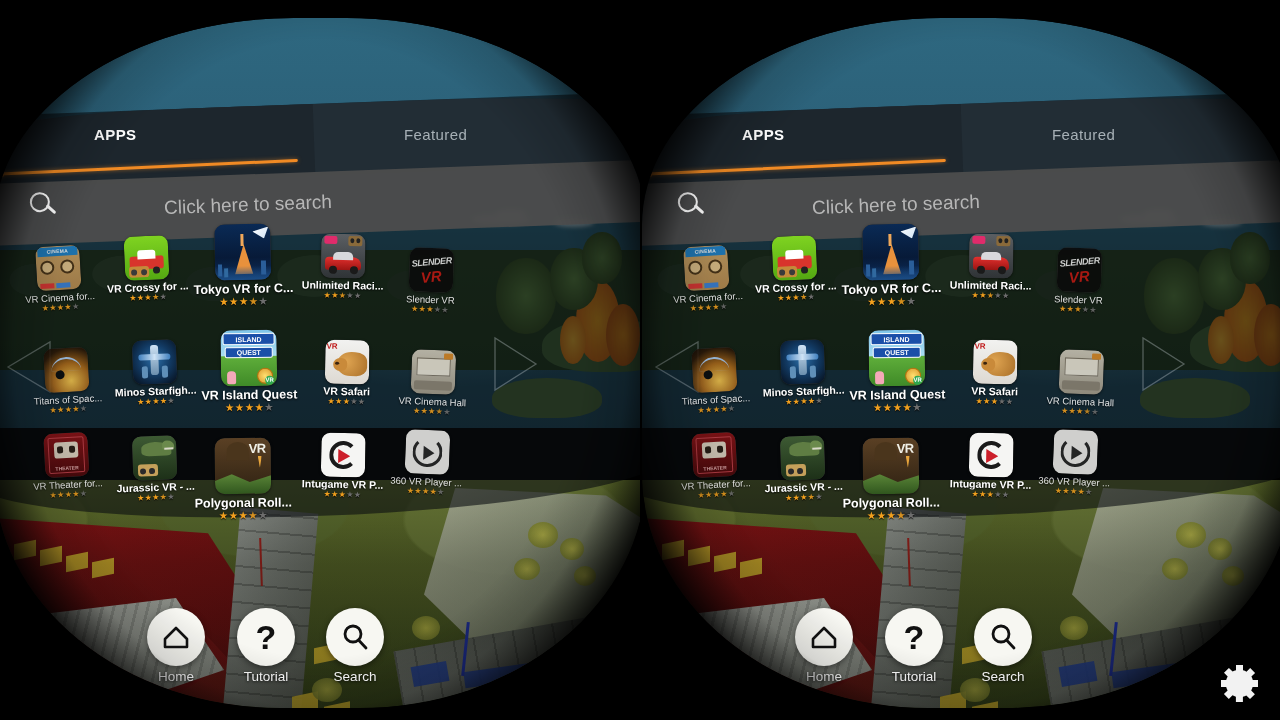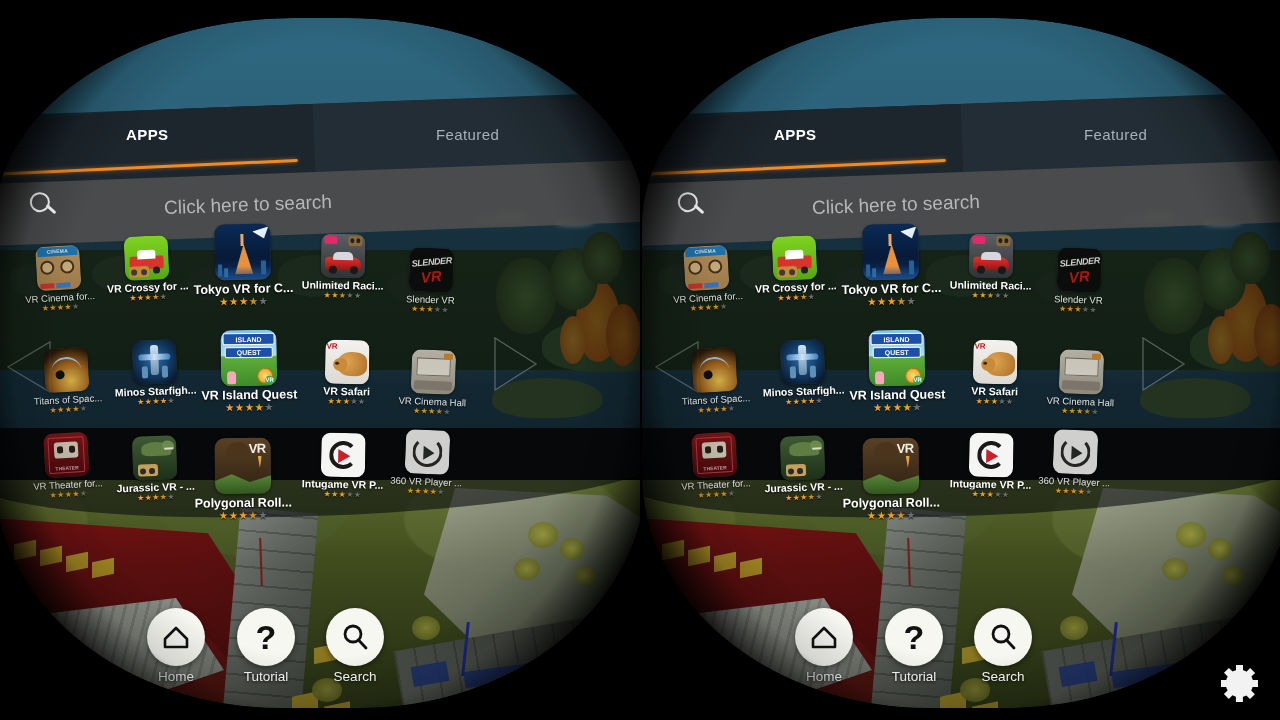--- a/index.html
+++ b/index.html
@@ -208,21 +208,21 @@
     background:#222d35;
     border-radius:36% 36% 0 0 / 26% 26% 0 0;
   }
   .tabbar .half-active{
     position:absolute; left:0; top:0; width:50%; height:100%;
     background:#1d262d;
     border-radius:56% 0 0 0 / 40% 0 0 0;
   }
   .tab{
     position:absolute; top:22px; color:#ffffff;
-    font-size:15px; letter-spacing:.4px; white-space:nowrap;margin-left:32px;
+    font-size:15px; letter-spacing:.4px; white-space:nowrap;
   }
   .tab.apps{ left:130px; font-weight:bold; color:#ffffff; }
   .tab.featured{ left:440px; color:#a7b0b6; font-weight:normal; }
 
   .tab-underline{
     position:absolute; left:22px; top:62px; width:312px; height:3px;
     background:#f08a24; border-radius:2px;
     transform:rotate(-2.6deg);
     box-shadow:0 0 4px rgba(240,138,36,.55);
   }

